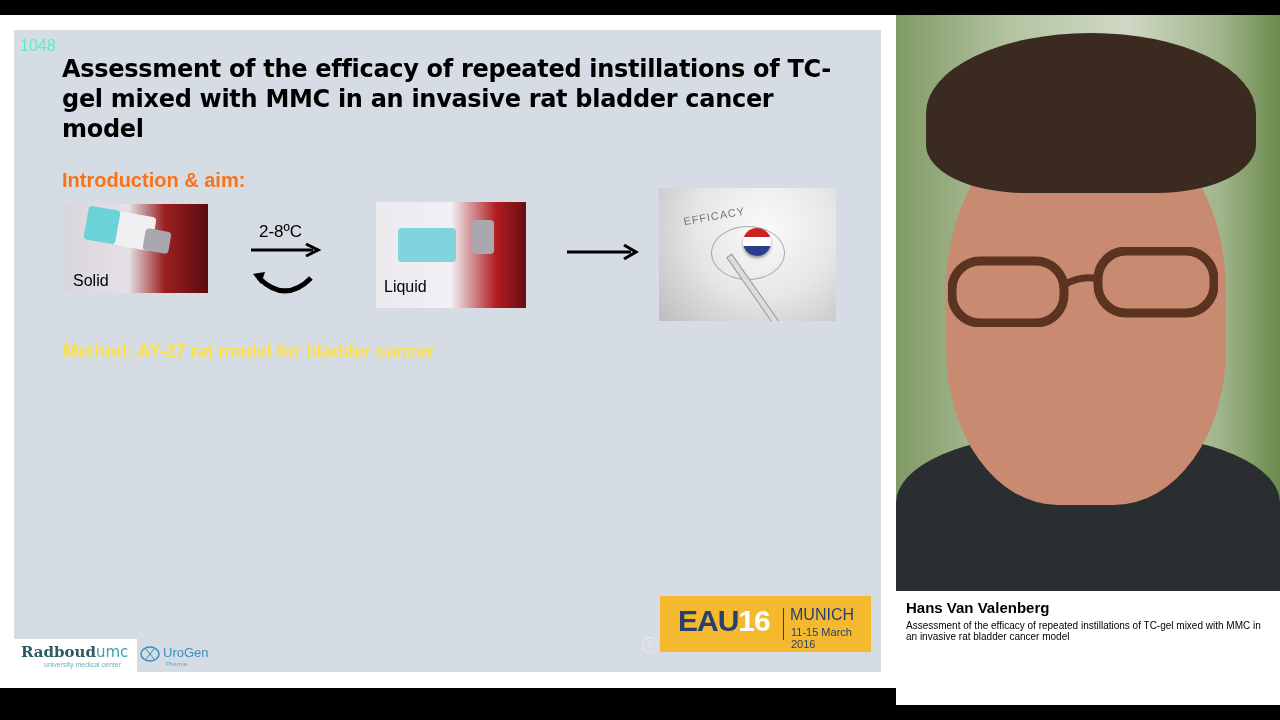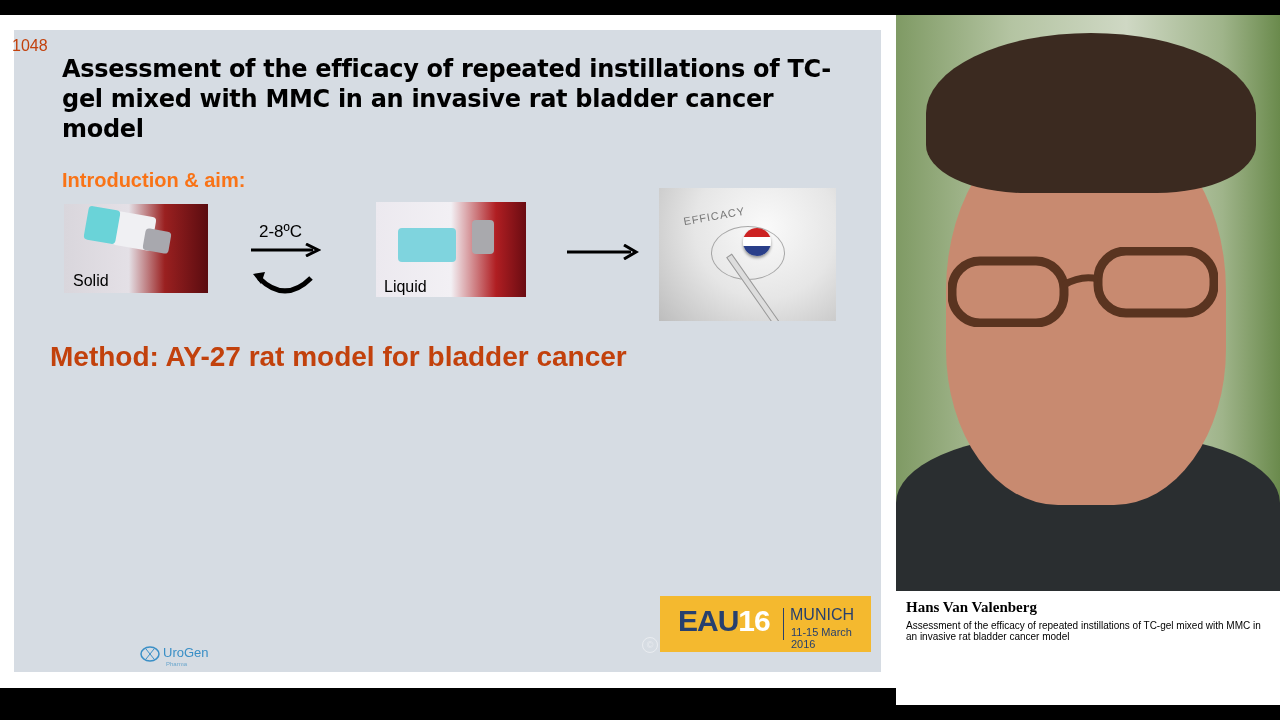--- a/index.html
+++ b/index.html
@@ -1,27 +1,27 @@
 <!DOCTYPE html>
 <html><head>
 <meta charset="utf-8">
 <style>
   html, body { margin:0; padding:0; }
   body { width:1280px; height:720px; background:#000; position:relative; overflow:hidden; font-family:"Liberation Sans", sans-serif; }
   .top-bar { position:absolute; left:0; top:0; width:1280px; height:15px; background:#000; }
   .bottom-bar { position:absolute; left:0; top:705px; width:1280px; height:15px; background:#000; }
   .slide-frame { position:absolute; left:0; top:15px; width:896px; height:673px; background:#fff; box-shadow:0 2px 4px rgba(0,0,0,0.2); }
   .slide { position:absolute; left:14px; top:30px; width:867px; height:642px; background:#d6dce3; }
-  .slide-number { position:absolute; left:12px; top:37px; font-size:16px; color:#c2410c; }
+  .slide-number { position:absolute; left:20px; top:37px; font-size:16px; color:#5eead4; }
   .slide-title { position:absolute; left:62px; top:54px; width:780px; font-size:24px; font-weight:bold; line-height:30px; color:#000; font-family:"DejaVu Sans", sans-serif; letter-spacing:-0.3px; }
   .intro-heading { position:absolute; left:62px; top:169px; font-size:20px; font-weight:bold; color:#f97316; }
-  .method-heading { position:absolute; left:50px; top:341px; font-size:28px; font-weight:bold; color:#c2410c; }
+  .method-heading { position:absolute; left:63px; top:341px; font-size:18px; font-weight:bold; color:#fde047; }
   .photo { position:absolute; overflow:hidden; }
   .photo-solid { left:64px; top:204px; width:144px; height:89px; background:linear-gradient(90deg,#d9d6dc 0%,#e4e0e6 45%,#9a2020 70%,#5a0c10 100%); }
-  .photo-liquid { left:376px; top:202px; width:150px; height:95px; background:linear-gradient(90deg,#ece9ef 0%,#f2f0f4 50%,#b01e22 80%,#6a0c12 100%); }
+  .photo-liquid { left:376px; top:202px; width:150px; height:106px; background:linear-gradient(90deg,#ece9ef 0%,#f2f0f4 50%,#b01e22 80%,#6a0c12 100%); }
   .vial { position:absolute; border-radius:4px; }
   .vial-solid { left:22px; top:4px; width:32px; height:34px; background:#6ad3d8; transform:rotate(10deg); }
   .vial-glass-s { left:50px; top:10px; width:40px; height:34px; background:#f0f0f3; transform:rotate(10deg); }
   .cap-s { left:80px; top:26px; width:26px; height:22px; background:#a8a8ae; transform:rotate(10deg); }
   .vial-liquid { left:22px; top:26px; width:58px; height:34px; background:#7fd4de; }
   .cap-l { left:96px; top:18px; width:22px; height:34px; background:#a9a9ad; }
   .photo-label { position:absolute; font-size:16px; color:#000; }
   .temp-label { position:absolute; left:259px; top:222px; font-size:17px; color:#000; }
   .arrow-right-1 { position:absolute; left:251px; top:243px; width:70px; height:14px; }
   .curve-arrow { position:absolute; left:253px; top:270px; width:64px; height:28px; }
@@ -47,21 +47,21 @@
   .eau-dates { position:absolute; left:131px; top:30px; font-size:11px; color:#27406e; }
   .copyright { position:absolute; left:642px; top:637px; width:14px; height:14px; border-radius:50%; border:1px solid #eef0f3; color:#eef0f3; font-size:9px; line-height:14px; text-align:center; opacity:0.8; }
   .video { position:absolute; left:896px; top:15px; width:384px; height:576px; overflow:hidden;
     background:radial-gradient(ellipse at 50% 45%, #c48a70 0%, #a8705a 18%, rgba(120,100,70,0) 40%),
                linear-gradient(90deg,#7f9a64 0%,#b4c4a2 30%,#cfd8c4 60%,#9fb48a 85%,#6a8a4c 100%); }
   .video-hair { position:absolute; left:30px; top:18px; width:330px; height:160px; border-radius:50% 50% 30% 30%; background:#3b2a20; }
   .video-face { position:absolute; left:50px; top:100px; width:280px; height:390px; border-radius:45% 45% 40% 40%; background:#c88a70; }
   .video-shirt { position:absolute; left:0; top:420px; width:384px; height:170px; background:#2a2e30; border-radius:40% 40% 0 0; }
   .video-glasses { position:absolute; left:52px; top:232px; width:270px; height:80px; }
   .caption { position:absolute; left:896px; top:591px; width:384px; height:114px; background:#fff; }
-  .speaker-name { position:absolute; left:10px; top:8px; font-size:15px; font-weight:bold; color:#000;font-family:Liberation Serif, serif; }
+  .speaker-name { position:absolute; left:10px; top:8px; font-size:15px; font-weight:bold; color:#000; }
   .talk-title { position:absolute; left:10px; top:29px; width:360px; font-size:10px; line-height:11px; color:#000; }
 </style>
 </head>
 <body>
 
 <div class="top-bar"></div>
 
 <div class="slide-frame"></div>
 <div class="slide"></div>
 
@@ -100,20 +100,24 @@
 <div class="photo photo-efficacy">
   <span class="eff-text">EFFICACY</span>
   <div class="eff-compass"></div>
   <div class="eff-needle"></div>
   <div class="eff-ball"></div>
 </div>
 
 <div class="method-heading">Method: AY-27 rat model for bladder cancer</div>
 
 <div class="logos">
+  <div class="radboud-box">
+    <span class="radboud-name"><span>Radboud</span><span class="radboud-umc">umc</span></span>
+    <span class="radboud-sub">university medical center</span>
+  </div>
   <svg class="urogen-icon" viewBox="0 0 20 18">
     <ellipse cx="10" cy="9" rx="9" ry="7" fill="none" stroke="#3a8fc6" stroke-width="1.5"></ellipse>
     <path d="M6 4 L14 14 M14 4 L6 14" stroke="#3a8fc6" stroke-width="1"></path>
   </svg>
   <span class="urogen-name">UroGen</span>
   <span class="urogen-sub">Pharma</span>
 </div>
 
 <div class="copyright">©</div>
 

